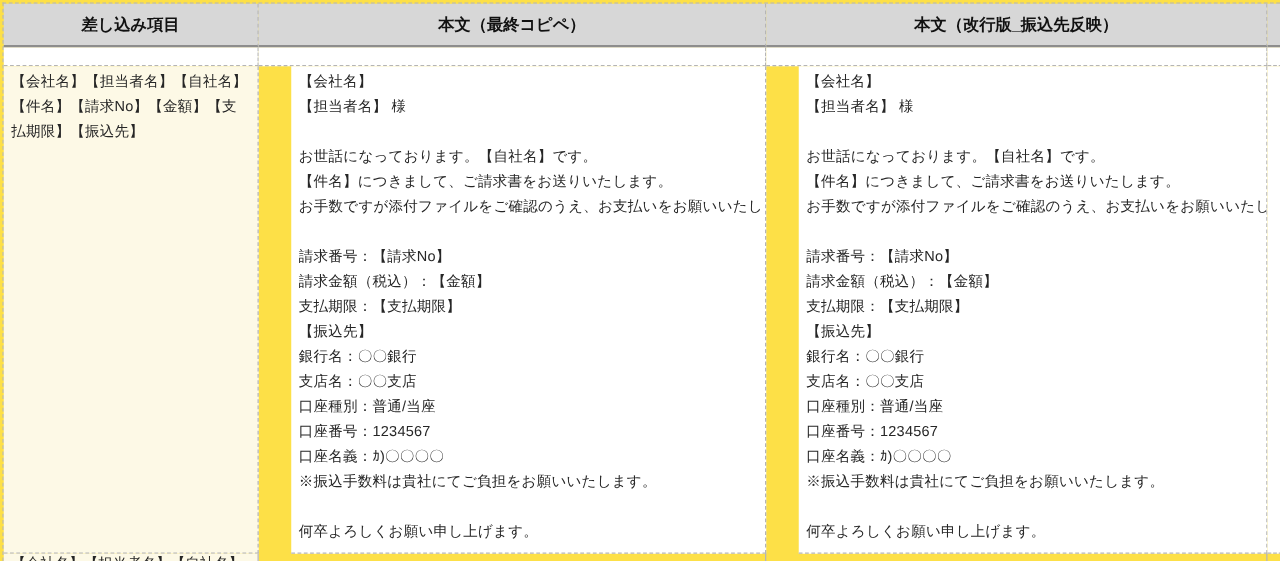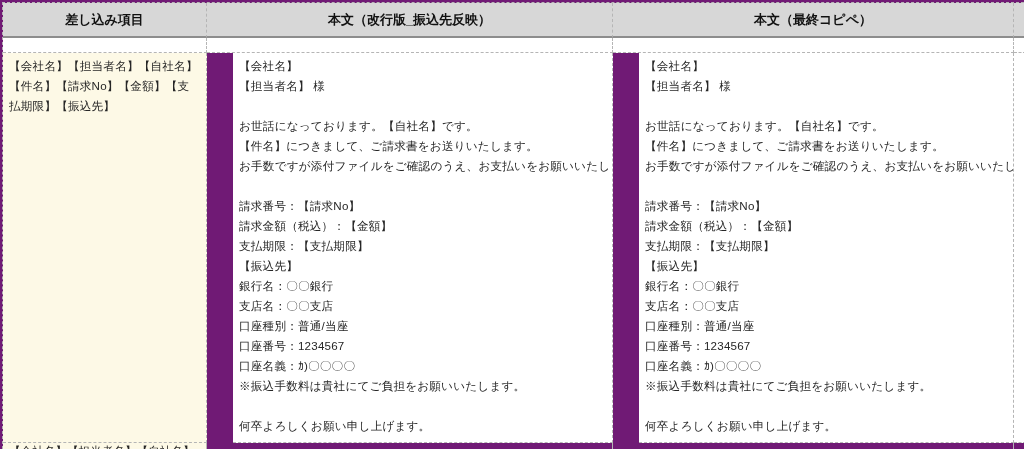--- a/index.html
+++ b/index.html
@@ -11,21 +11,21 @@
     width: 1024px;
     height: 449px;
     overflow: hidden;
     font-family: "Liberation Sans", sans-serif;
   }
   .sheet {
     position: relative;
     width: 1024px;
     height: 449px;
     overflow: hidden;
-    background: #701a75;
+    background: #fde047;
     text-decoration: underline;
   }
   .grid {
     position: absolute;
     top: 2px;
     left: 2px;
     width: 1022px;
     height: 447px;
     display: grid;
     grid-template-columns: 204px 406px 401px 1fr;
@@ -86,22 +86,22 @@
     background: #fdf9e6;
   }
 </style>
 </head>
 <body>
 
 <div class="sheet">
   <div class="grid">
 
     <div class="cell v-divider header-cell">差し込み項目</div>
+    <div class="cell v-divider header-cell">本文（最終コピペ）</div>
     <div class="cell v-divider header-cell">本文（改行版_振込先反映）</div>
-    <div class="cell v-divider header-cell">本文（最終コピペ）</div>
     <div class="cell header-cell"></div>
 
     <div class="cell v-divider spacer-cell"></div>
     <div class="cell v-divider spacer-cell"></div>
     <div class="cell v-divider spacer-cell"></div>
     <div class="cell spacer-cell"></div>
 
     <div class="cell v-divider content-cell merge-cell">【会社名】【担当者名】【自社名】【件名】【請求No】【金額】【支払期限】【振込先】</div>
     <div class="cell v-divider content-cell body-cell">【会社名】
 【担当者名】 様

